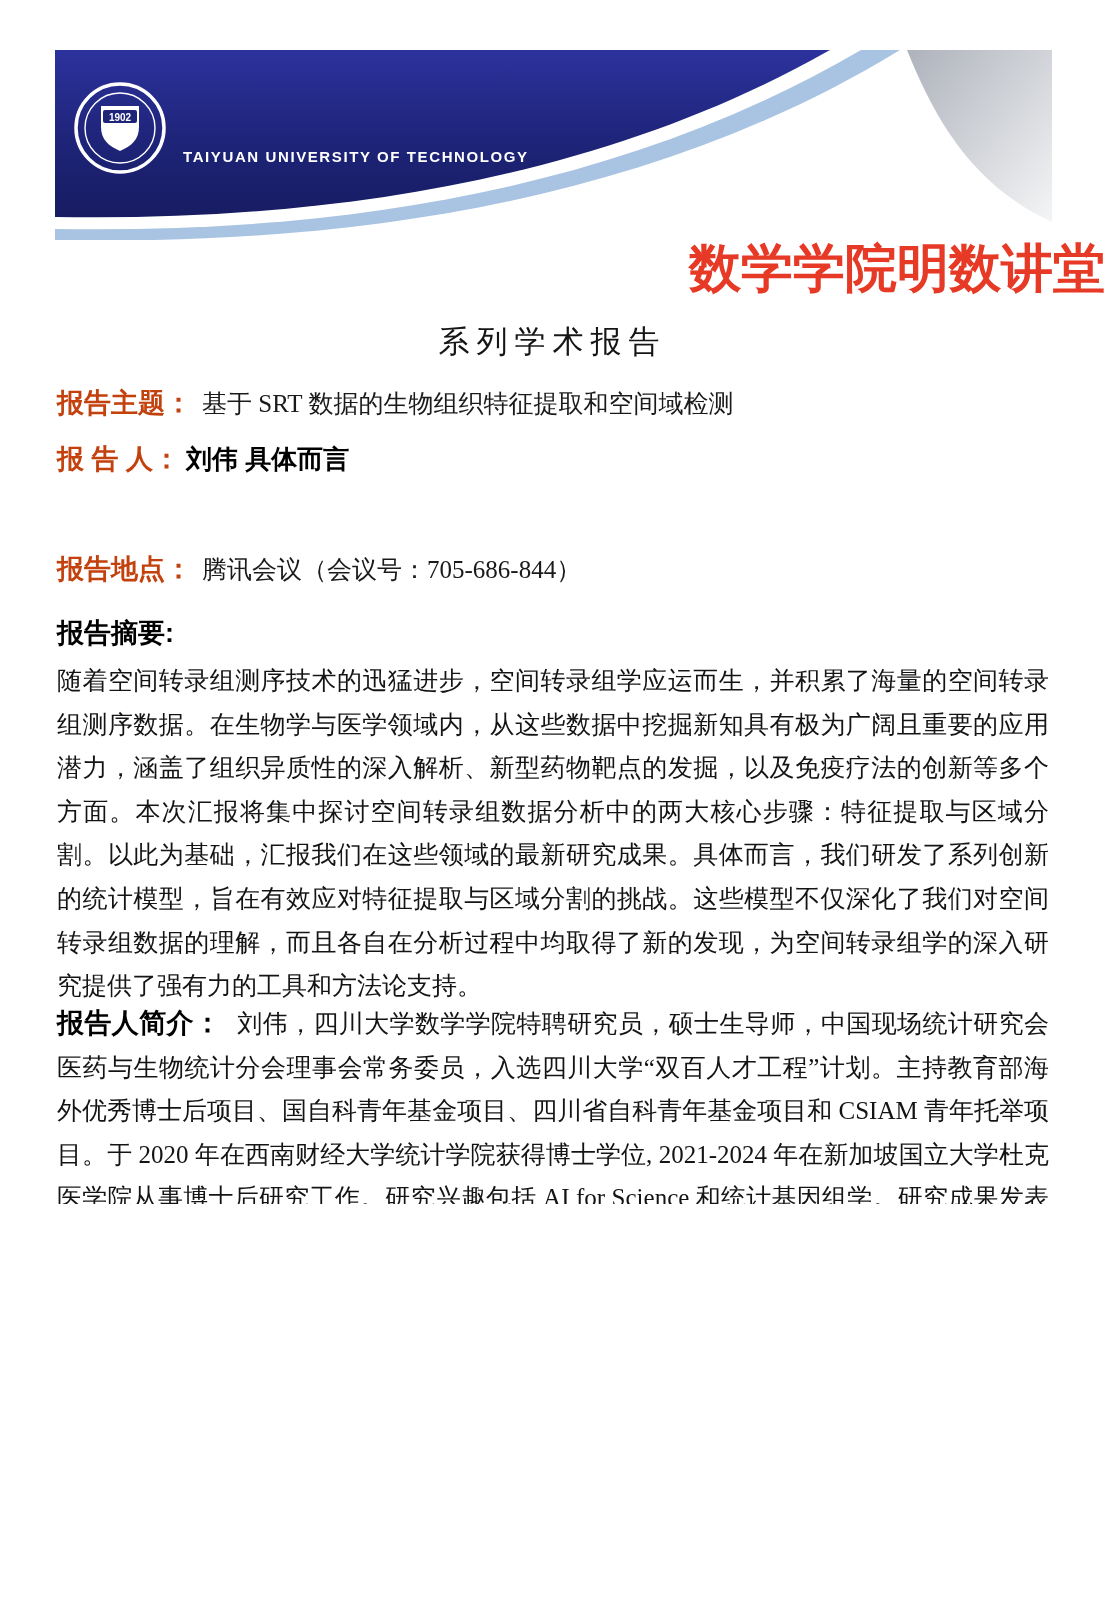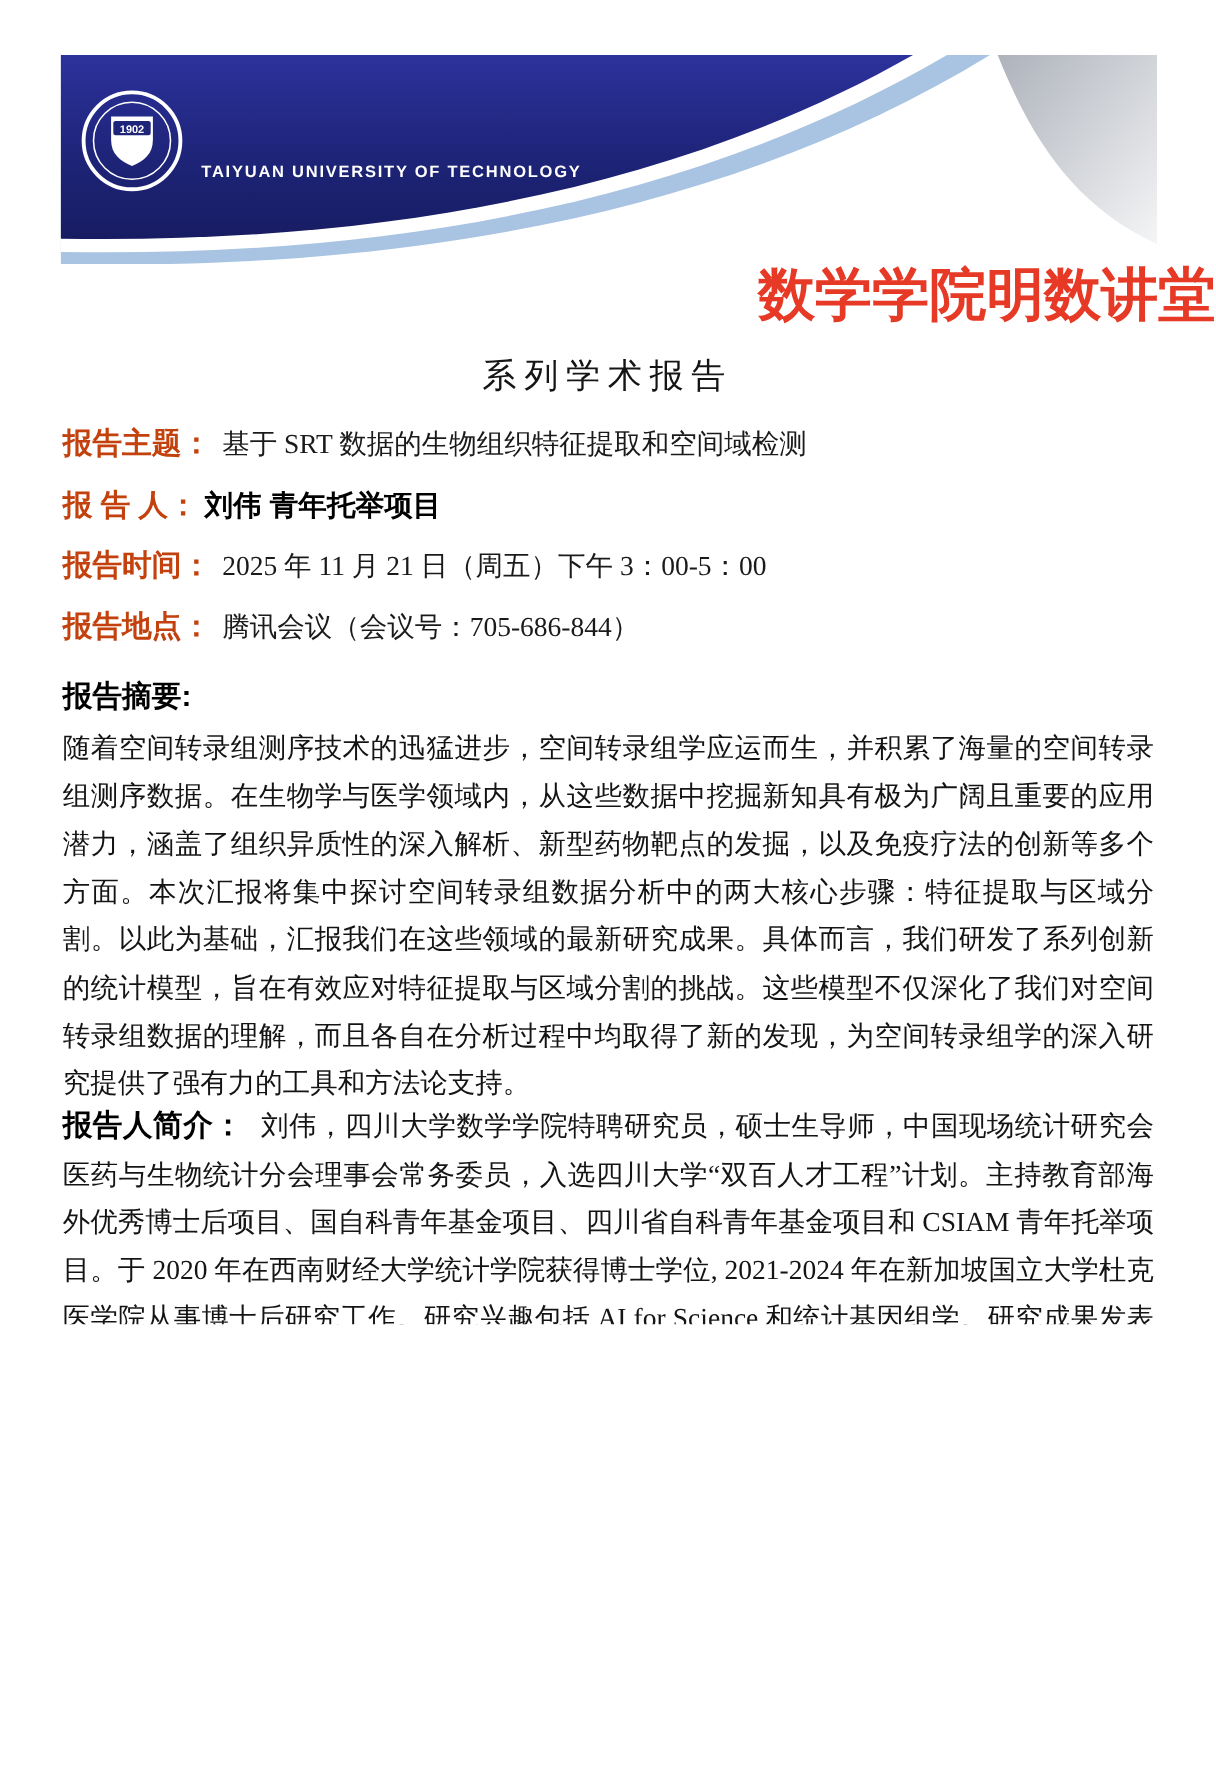--- a/index.html
+++ b/index.html
@@ -70,24 +70,21 @@
     <div class="uni-en">TAIYUAN UNIVERSITY OF TECHNOLOGY</div>
   </div>
 
   <h1 class="main-title" style="color:#e73a26;">数学学院明数讲堂</h1>
   <h2 class="sub-title">系列学术报告</h2>
 
   <div class="row r1">
     <span class="lbl">报告主题：</span><span class="val">基于 SRT 数据的生物组织特征提取和空间域检测</span>
   </div>
   <div class="row r2">
-    <span class="lbl">报 告 人：</span><span class="val boldval">刘伟 青年托举项目</span>
-  </div>
-  <div class="row r3">
-    <span class="lbl">报告时间：</span><span class="val">2025 年 11 月 21 日（周五）下午 3：00-5：00</span>
+    <span class="lbl">报 告 人：</span><span class="val boldval">刘伟 具体而言</span>
   </div>
   <div class="row r4">
     <span class="lbl">报告地点：</span><span class="val">腾讯会议（会议号：705-686-844）</span>
   </div>
 
   <div class="abs-label">报告摘要:</div>
   <p class="abs-text">随着空间转录组测序技术的迅猛进步，空间转录组学应运而生，并积累了海量的空间转录组测序数据。在生物学与医学领域内，从这些数据中挖掘新知具有极为广阔且重要的应用潜力，涵盖了组织异质性的深入解析、新型药物靶点的发掘，以及免疫疗法的创新等多个方面。本次汇报将集中探讨空间转录组数据分析中的两大核心步骤：特征提取与区域分割。以此为基础，汇报我们在这些领域的最新研究成果。具体而言，我们研发了系列创新的统计模型，旨在有效应对特征提取与区域分割的挑战。这些模型不仅深化了我们对空间转录组数据的理解，而且各自在分析过程中均取得了新的发现，为空间转录组学的深入研究提供了强有力的工具和方法论支持。</p>
 
   <p class="bio-par"><span class="bio-lbl">报告人简介：</span><span>刘伟，四川大学数学学院特聘研究员，硕士生导师，中国现场统计研究会医药与生物统计分会理事会常务委员，入选四川大学“双百人才工程”计划。主持教育部海外优秀博士后项目、国自科青年基金项目、四川省自科青年基金项目和 CSIAM 青年托举项目。于 2020 年在西南财经大学统计学院获得博士学位, 2021-2024 年在新加坡国立大学杜克医学院从事博士后研究工作。研究兴趣包括 AI for Science 和统计基因组学。研究成果发表于 Cell, JASA，JBES，Biometrics, Nature communications 等统计学和综合类权威期刊。</span></p>
 

